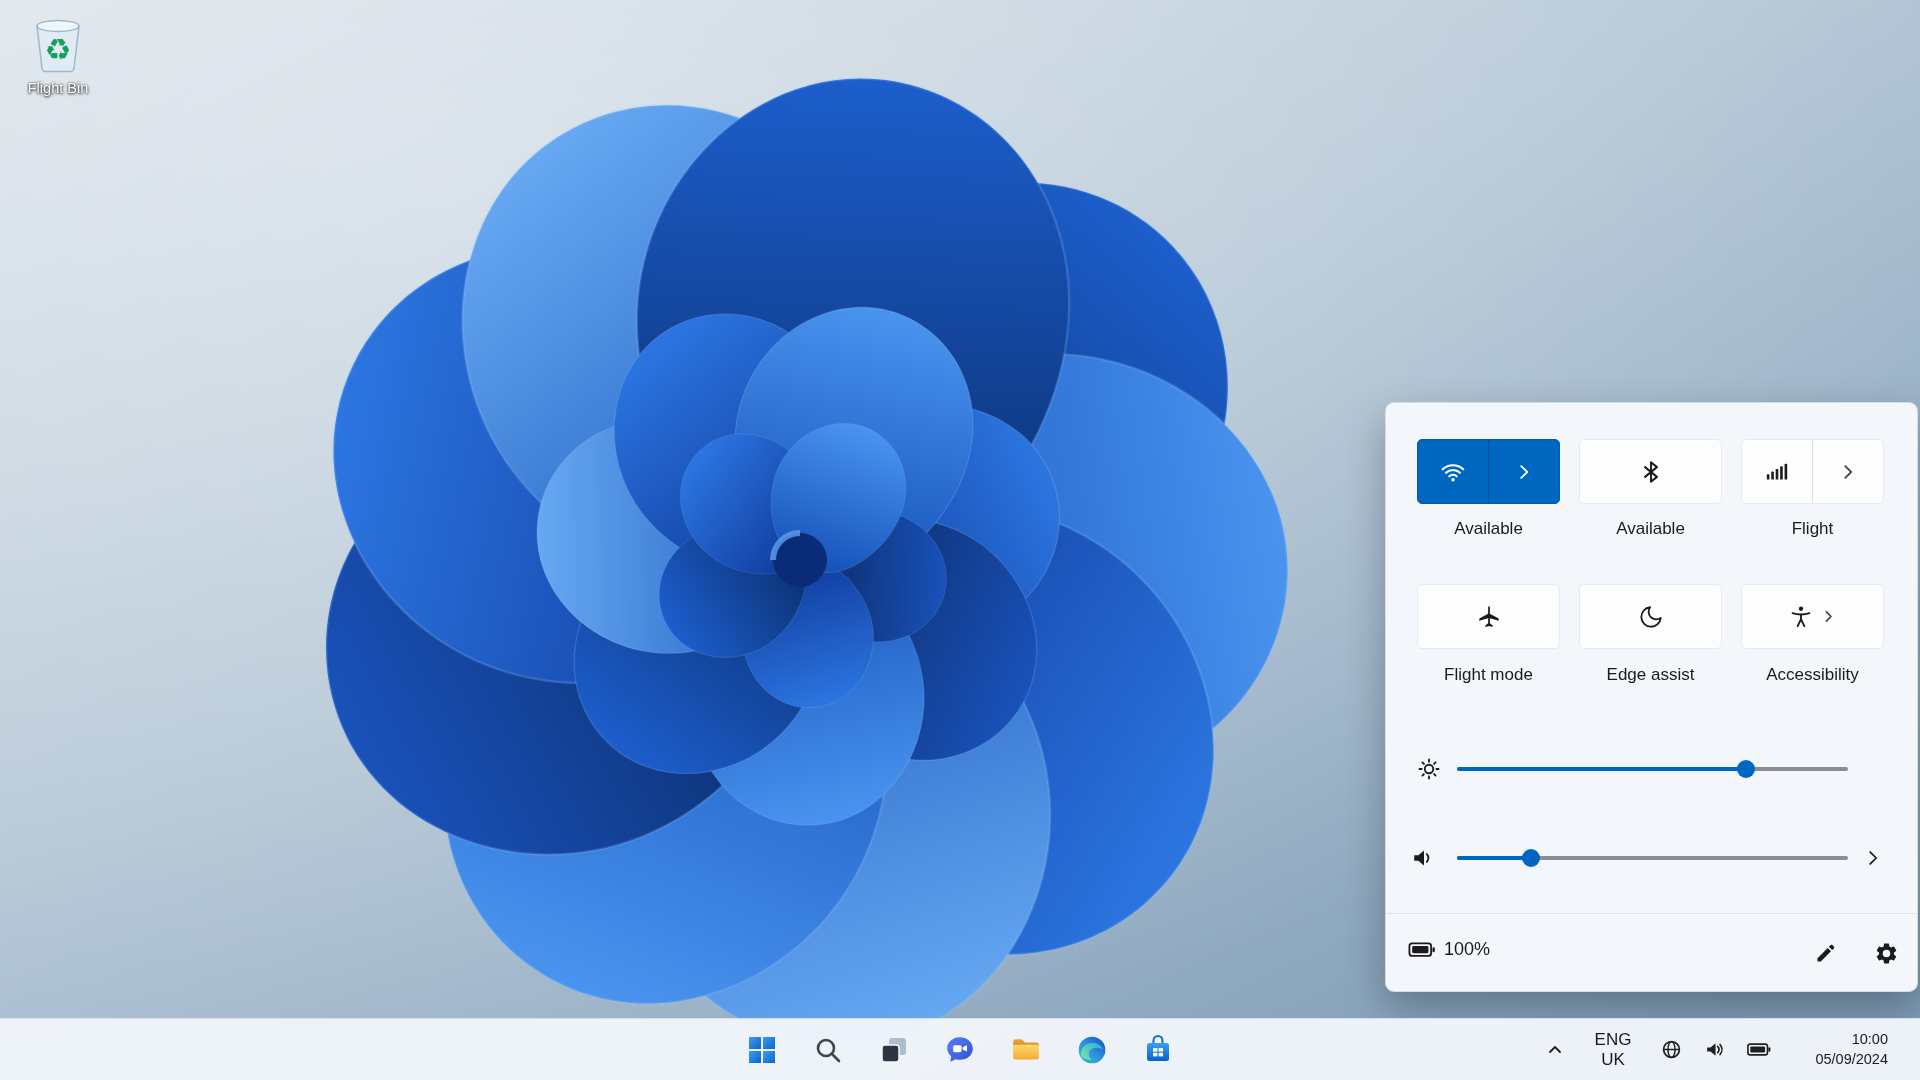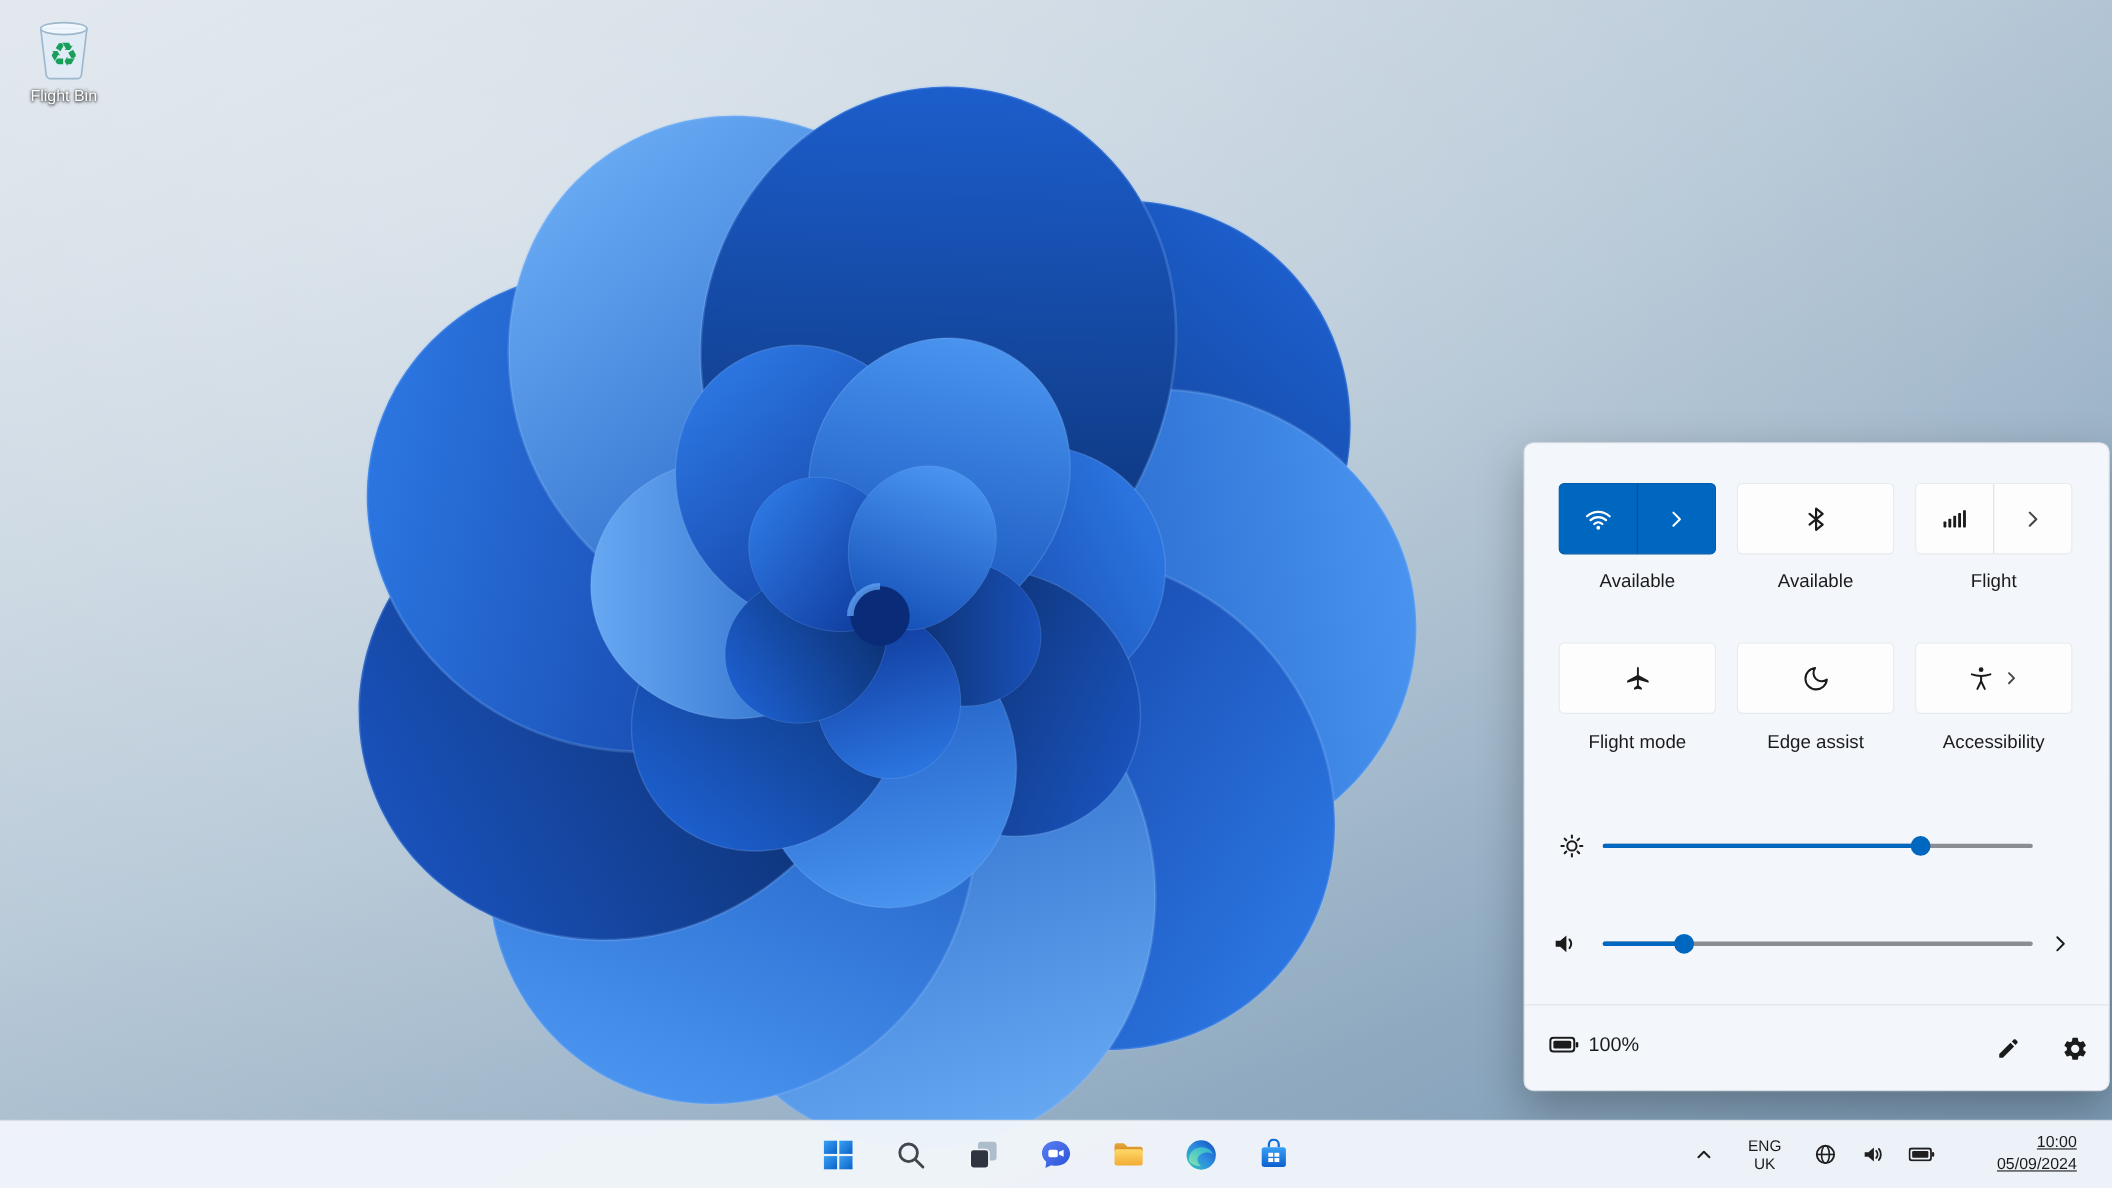--- a/index.html
+++ b/index.html
@@ -46,23 +46,23 @@
   .taskbar { position:absolute; left:0; bottom:0; width:100%; height:62px;
       background:rgba(241,245,250,.97); border-top:1px solid rgba(110,130,150,.18); }
   .tb-center { position:absolute; left:50%; top:0; transform:translateX(-50%);
       height:100%; display:flex; align-items:center; gap:22px; }
   .tb-btn { width:44px; height:44px; border:none; background:transparent; border-radius:6px;
       display:flex; align-items:center; justify-content:center; cursor:pointer; }
   .tb-tray { position:absolute; right:0; top:0; height:100%; display:flex; align-items:center;
       padding-right:28px; gap:14px; }
   .tray-btn { border:none; background:transparent; cursor:pointer; display:flex;
       align-items:center; justify-content:center; padding:4px; border-radius:4px; color:#1b1b1b; }
-  .tray-lang { font-size:14px; line-height:1.15; font-family:inherit; }
+  .tray-lang { font-size:17px; line-height:1.15; font-family:inherit; }
   .tray-clock { font-size:14.5px; line-height:1.35; text-align:right; font-family:inherit;
-      flex-direction:column; align-items:center; margin-left:34px;text-decoration:underline; }
+      flex-direction:column; align-items:center; margin-left:22px; }
 </style>
 </head>
 <body>
 
 <div class="screen">
 
   <svg width="0" height="0" style="position:absolute" aria-hidden="true">
     <defs>
       <linearGradient id="bgG" x1="0" y1="0" x2="0.85" y2="1">
         <stop offset="0" stop-color="#d9e1e9"></stop>

